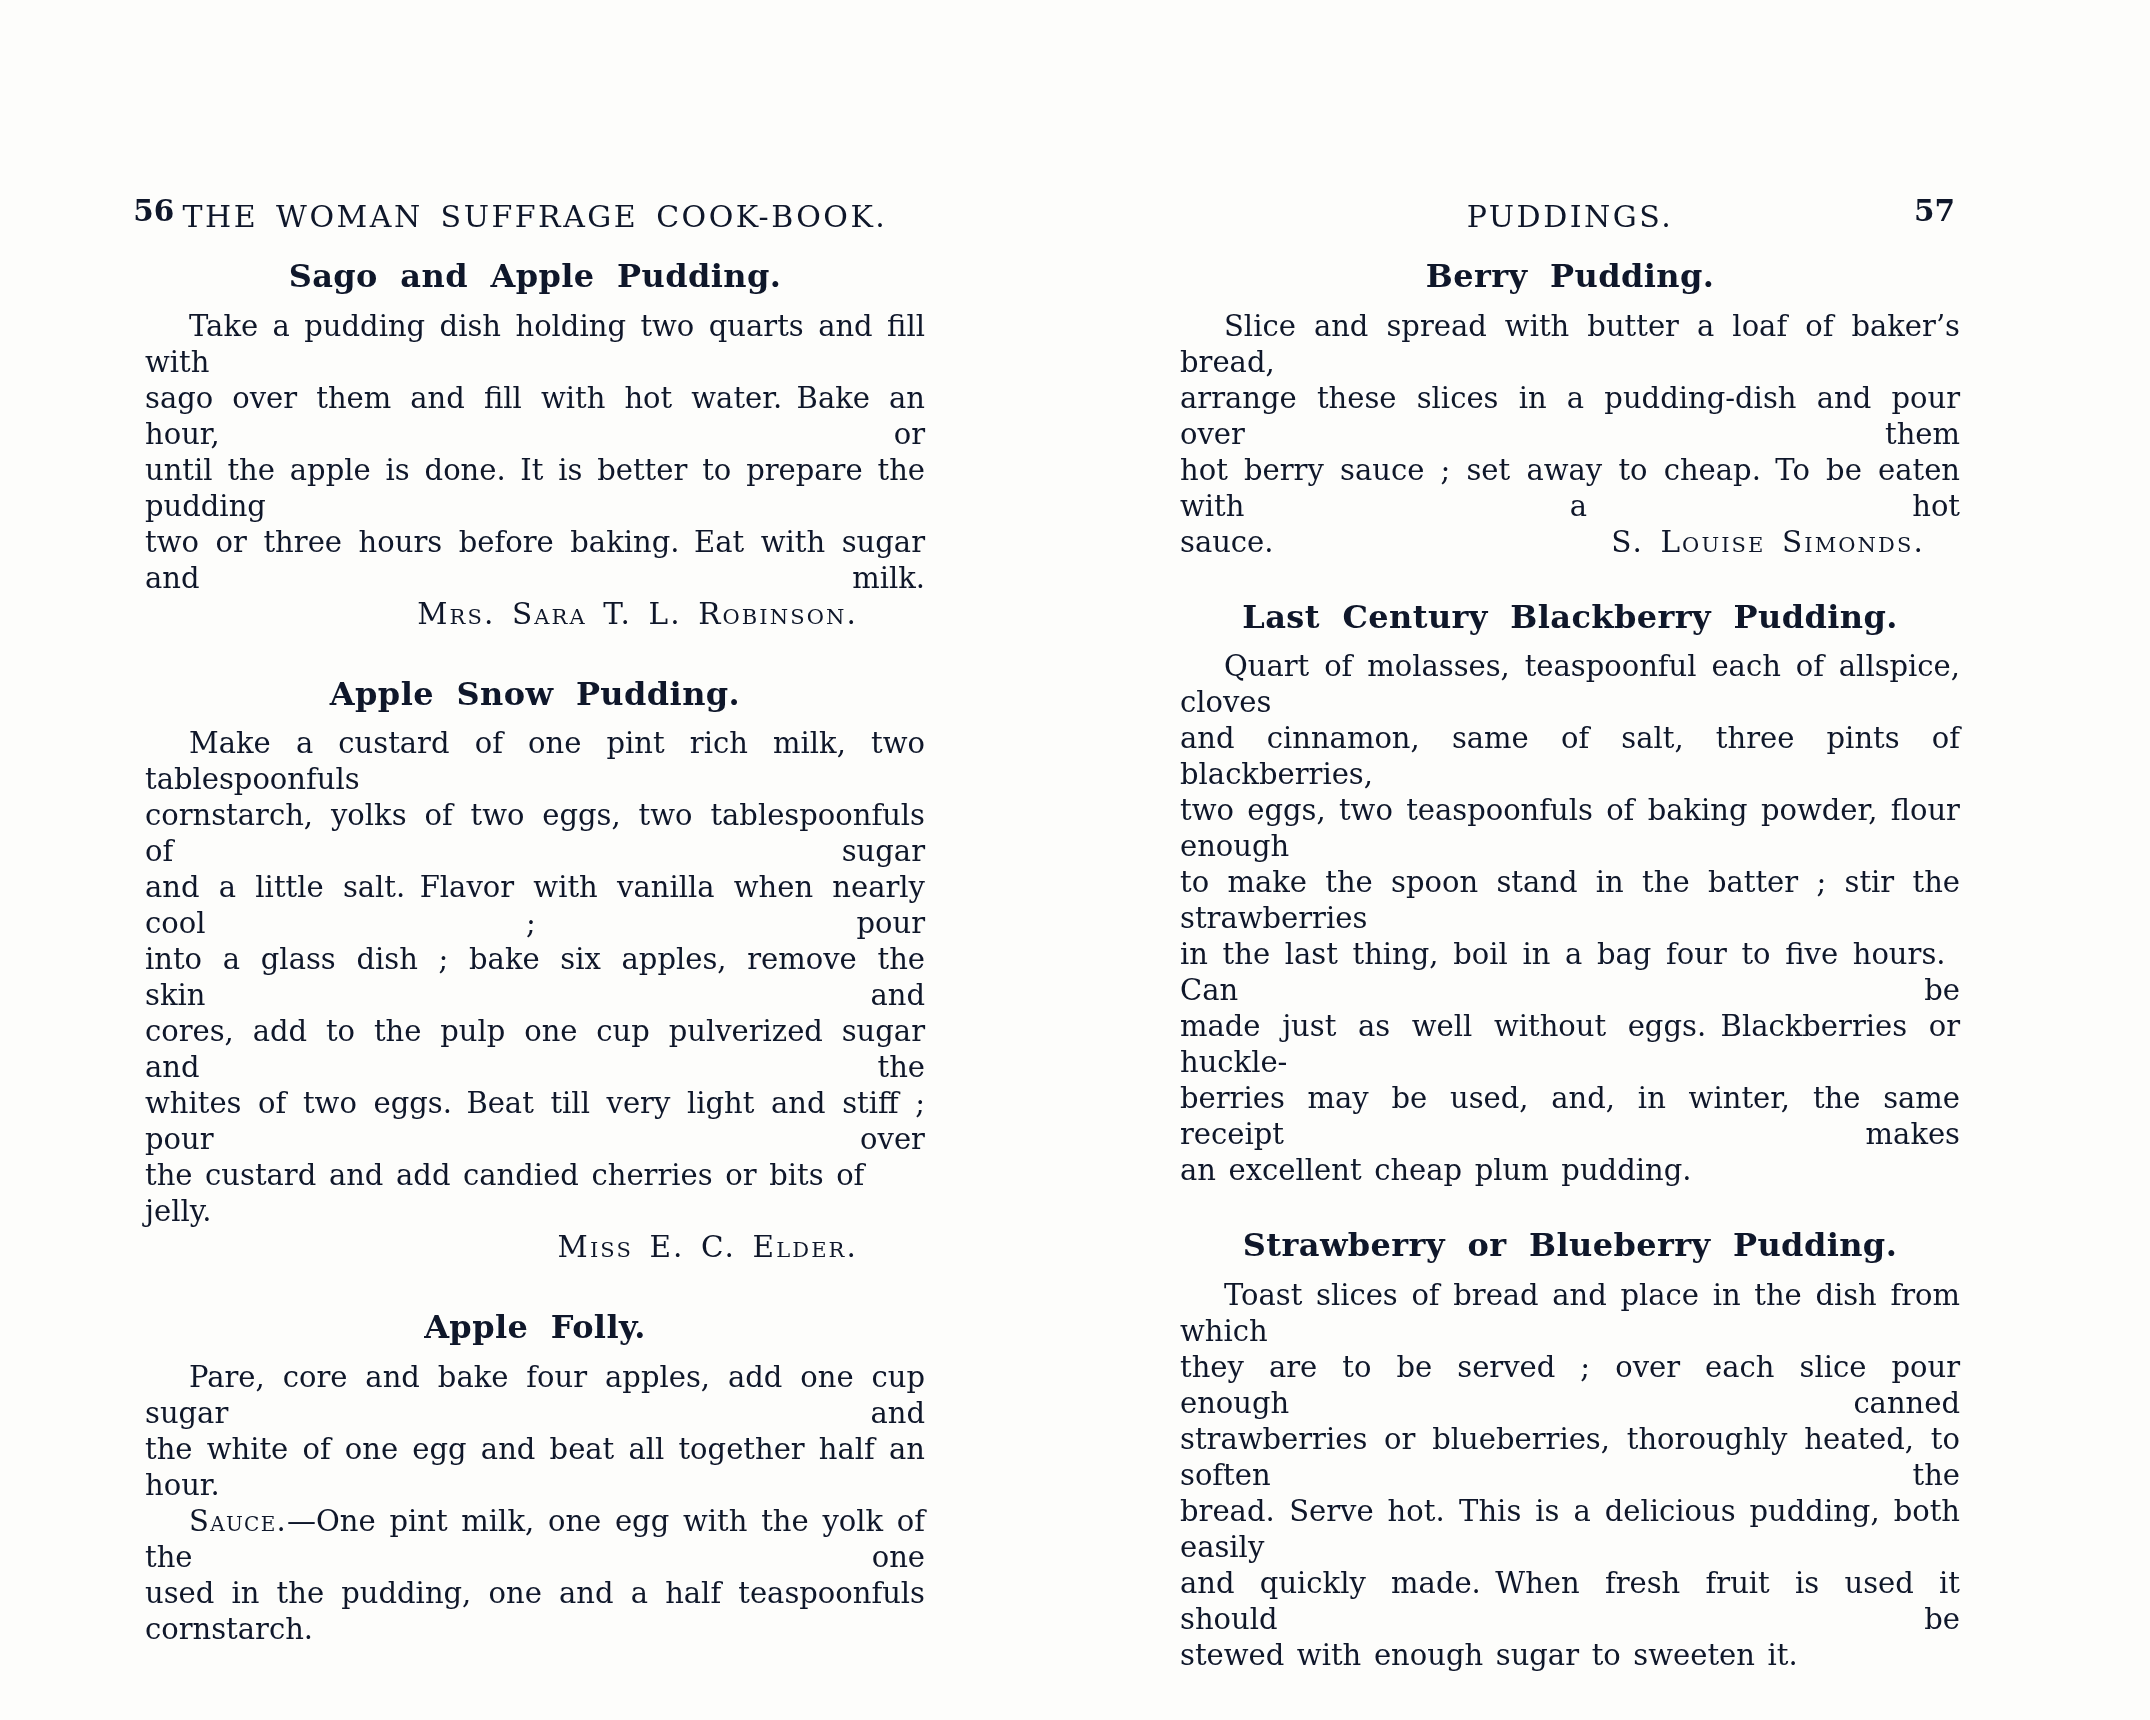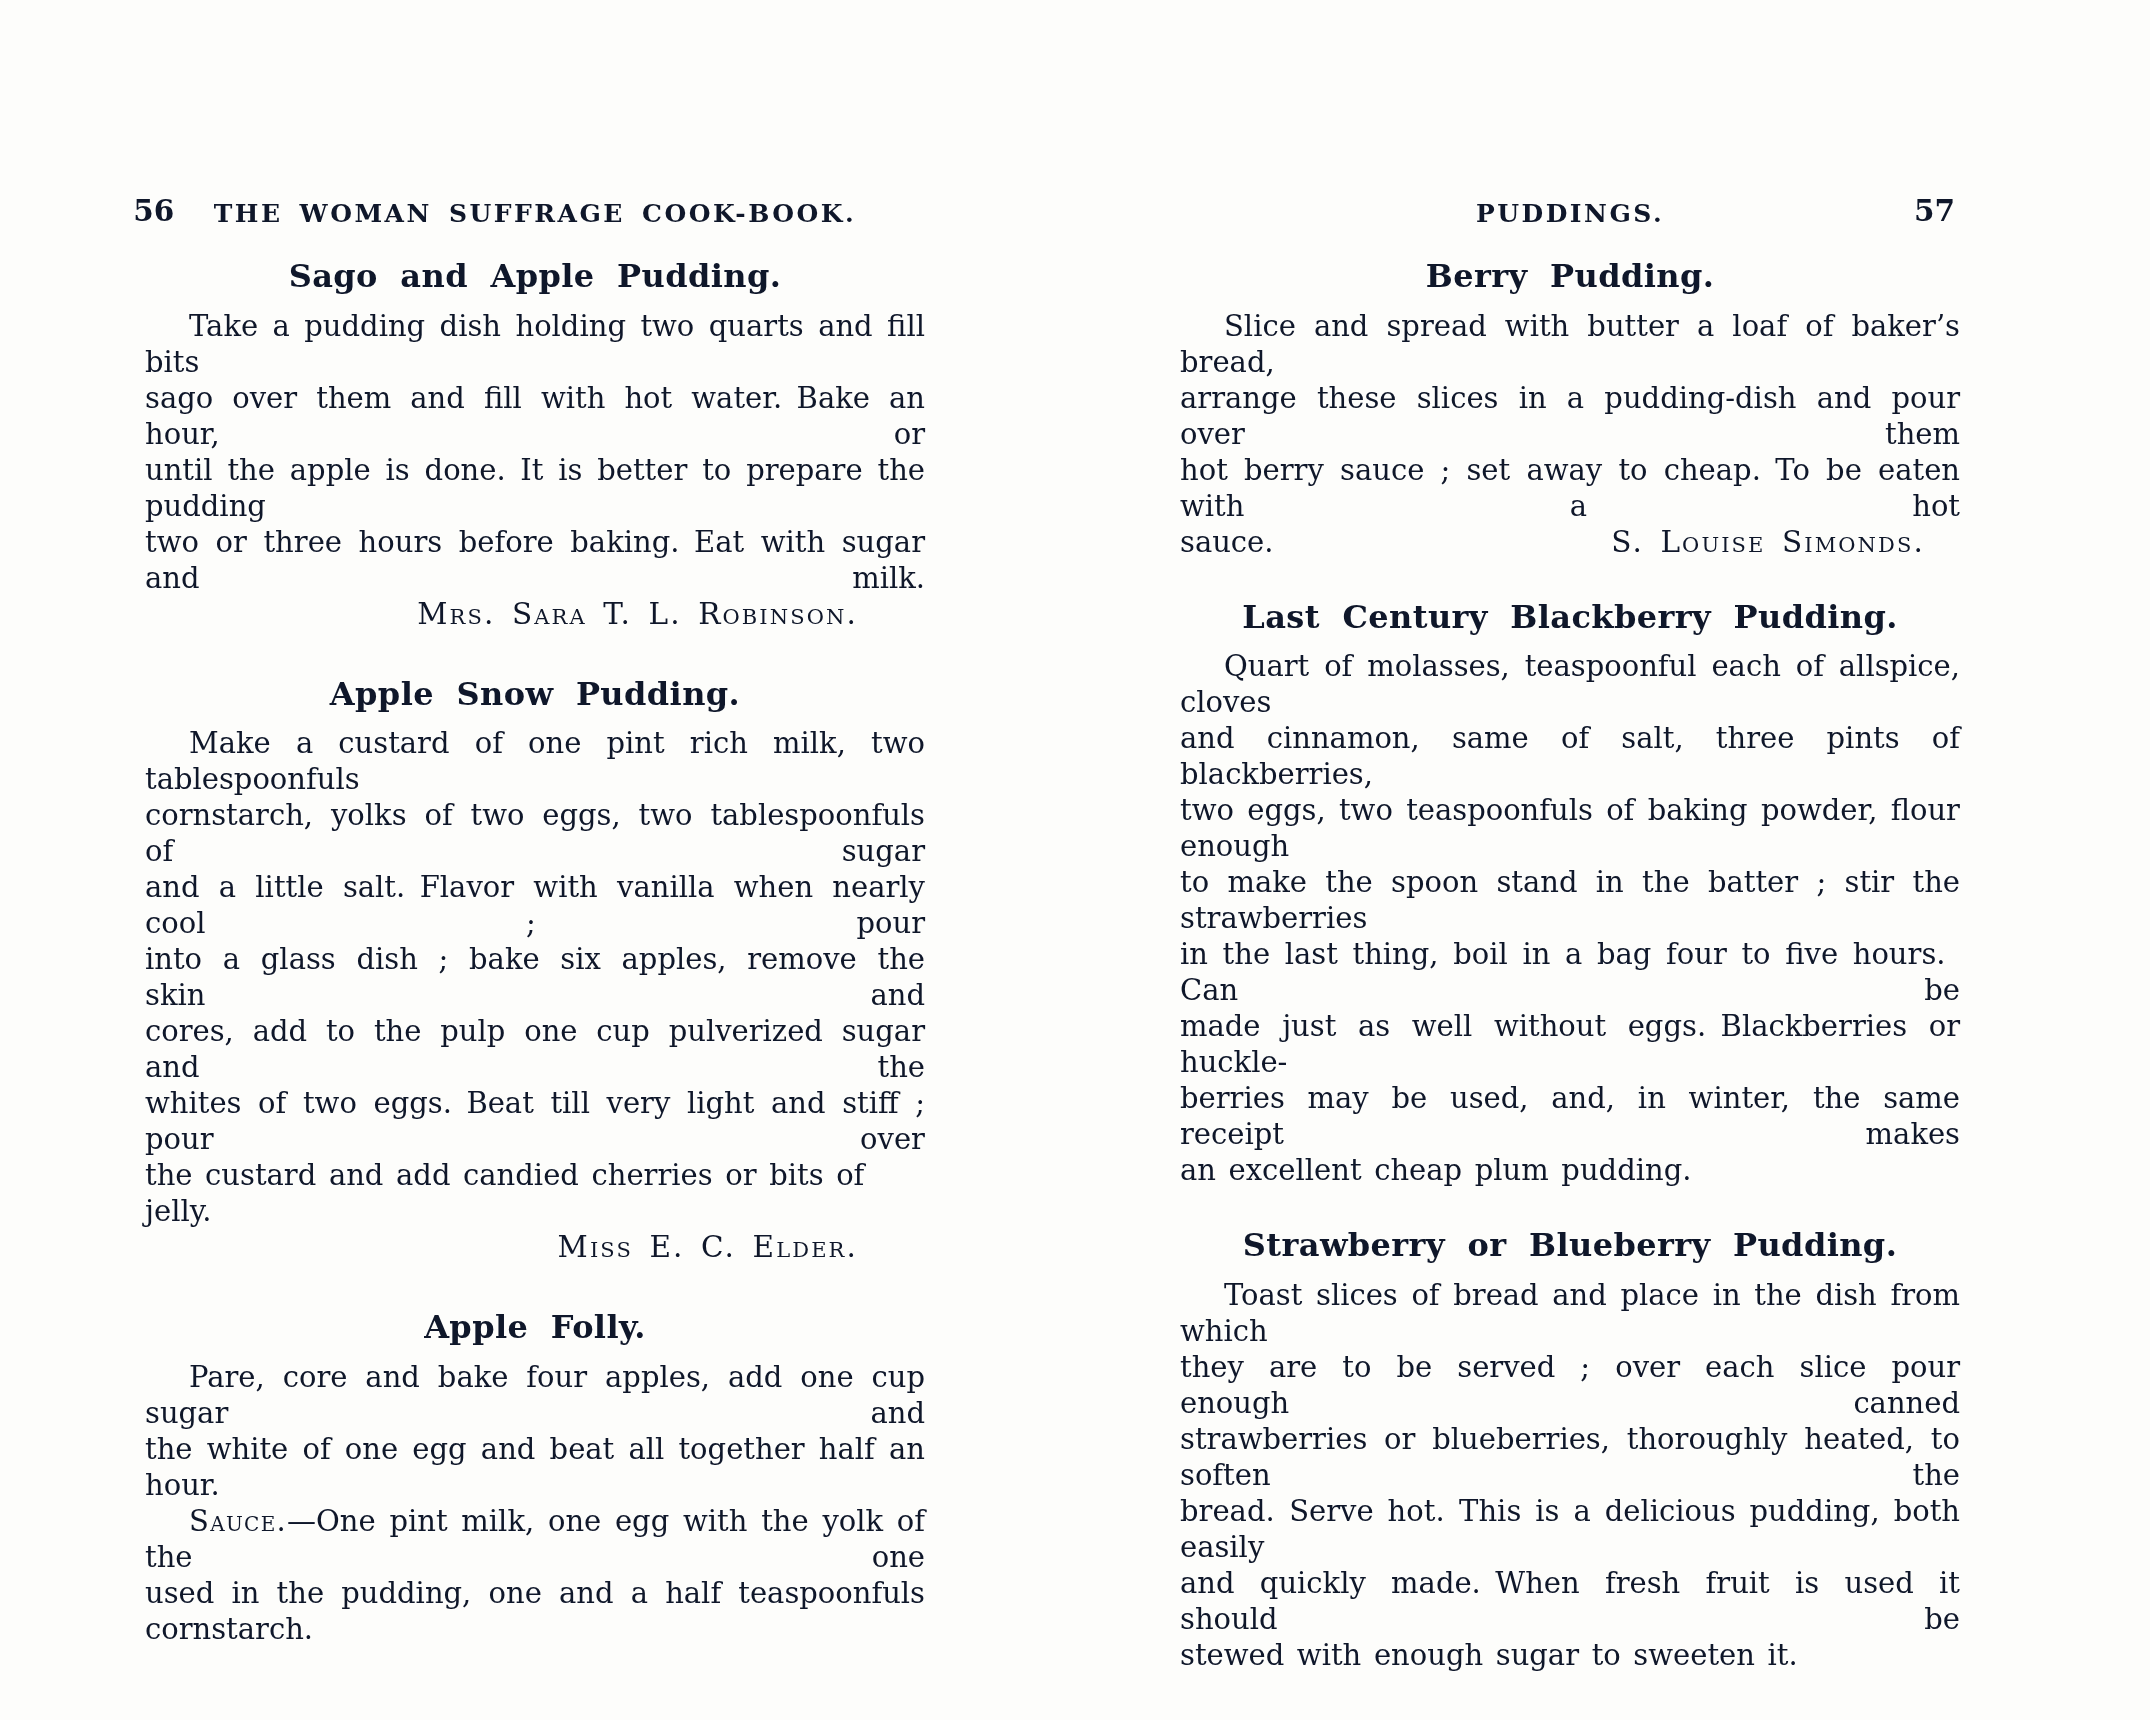--- a/index.html
+++ b/index.html
@@ -21,22 +21,22 @@
   .page-right { left: 1180px; }
 
   .running-head {
     position: relative;
     height: 30px;
     margin-bottom: 32px;
     text-align: center;
   }
   .head-title {
     display: inline-block;
-    font-size: 25px;
-    font-weight: bold;
+    font-size: 30px;
+    font-weight: normal;
     letter-spacing: 2.5px;
     word-spacing: 5.9px;
     padding-top: 3.4px;
   }
   .page-num {
     position: absolute;
     top: -3.4px;
     font-size: 29.5px;
     font-weight: bold;
   }
@@ -97,21 +97,21 @@
 
   <section class="page page-left">
     <header class="running-head">
       <span class="page-num">56</span>
       <span class="head-title">THE WOMAN SUFFRAGE COOK-BOOK.</span>
     </header>
     <div class="recipes" id="recipes-left">
         <article class="recipe">
           <h2 class="recipe-title">Sago and Apple Pudding.</h2>
           <div class="recipe-body">
-            <div class="body-line justify indent">Take a pudding dish holding two quarts and fill bits</div>
+            <div class="body-line justify indent">Take a pudding dish holding two quarts and fill with</div>
             <div class="body-line justify">sago over them and fill with hot water. Bake an hour, or</div>
             <div class="body-line justify">until the apple is done. It is better to prepare the pudding</div>
             <div class="body-line justify">two or three hours before baking. Eat with sugar and milk.</div>
             <div class="attr-line"><span class="attribution">Mrs. Sara T. L. Robinson.</span></div>
           </div>
         </article>
         <article class="recipe">
           <h2 class="recipe-title">Apple Snow Pudding.</h2>
           <div class="recipe-body">
             <div class="body-line justify indent">Make a custard of one pint rich milk, two tablespoonfuls</div>

